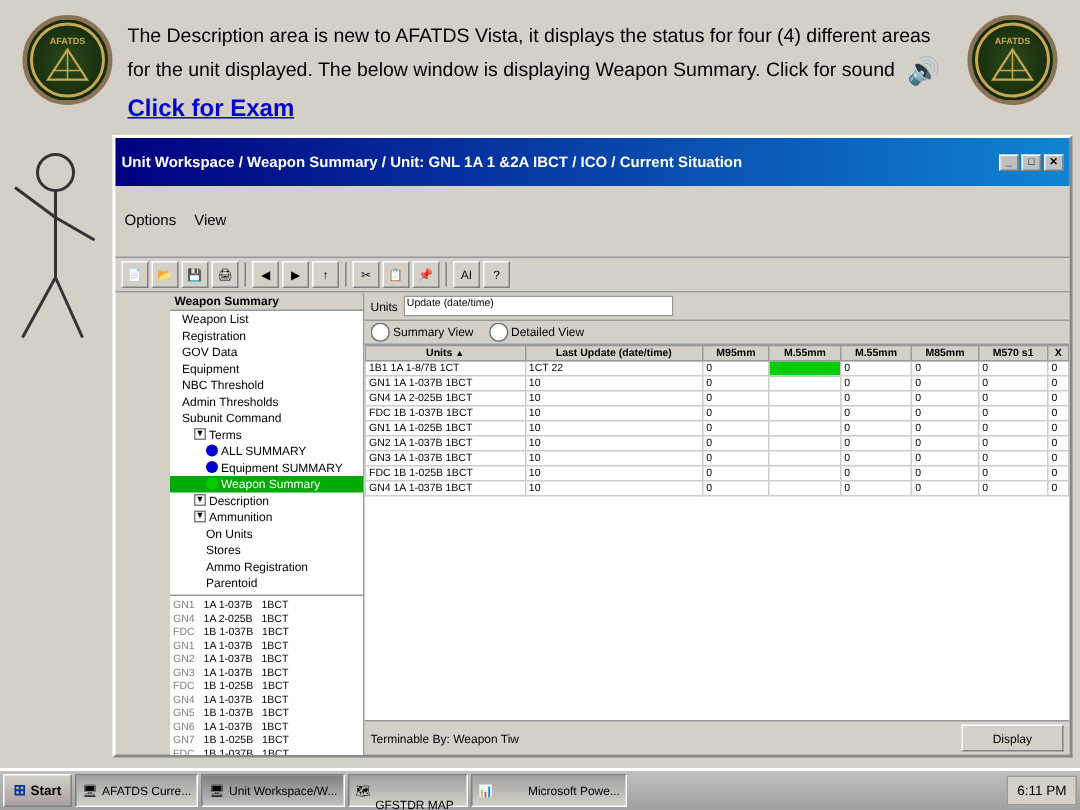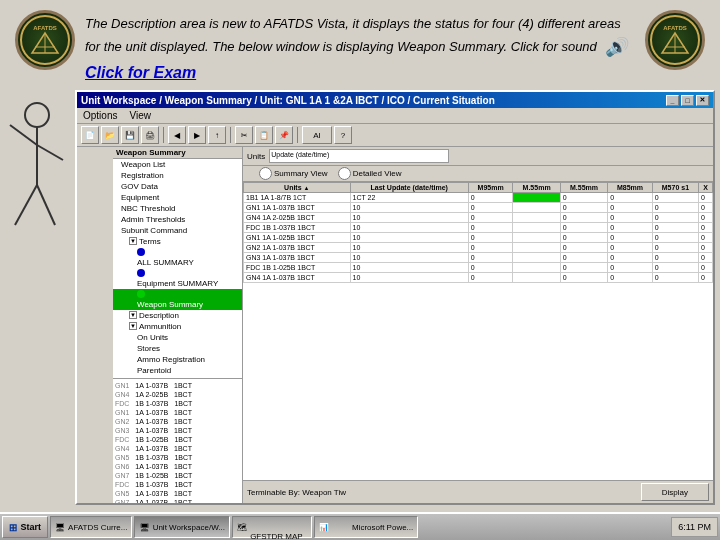--- a/index.html
+++ b/index.html
@@ -46,21 +46,20 @@
       font-weight: bold;
       text-align: center;
     }
 
     .description-text {
       flex: 1;
       font-size: 13px;
       color: #000;
       line-height: 1.5;
       padding-top: 4px;
-      font-style: italic;
     }
 
     .click-for-exam {
       color: #0000cc;
       text-decoration: underline;
       font-size: 16px;
       font-weight: bold;
       cursor: pointer;
     }
 
@@ -95,21 +94,21 @@
 
     .window-titlebar {
       background: linear-gradient(to right, #000080, #1084d0);
       color: white;
       font-size: 10px;
       font-weight: bold;
       padding: 2px 4px;
       display: flex;
       align-items: center;
       justify-content: space-between;
-      height: 16px;
+      height: 32px;
     }
 
     .titlebar-title {
       font-size: 10px;
       color: white;
     }
 
     .titlebar-buttons {
       display: flex;
       gap: 2px;
@@ -127,21 +126,21 @@
       justify-content: center;
       cursor: pointer;
       color: #000;
       font-weight: bold;
     }
 
     .menu-bar {
       background: #d4d0c8;
       display: flex;
       gap: 8px;
-      padding: 2px 4px;
+      padding: 18px 4px;
       font-size: 10px;
       border-bottom: 1px solid #999;
     }
 
     .menu-item {
       cursor: pointer;
       padding: 0 2px;
     }
 
     .toolbar {
@@ -208,21 +207,21 @@
       white-space: nowrap;
     }
 
     .tree-item.highlighted {
       background: #00aa00;
       color: white;
     }
 
     .tree-indent-1 { padding-left: 8px; }
     .tree-indent-2 { padding-left: 16px; }
-    .tree-indent-3 { padding-left: 24px; flex-direction: column; }
+    .tree-indent-3 { padding-left: 24px; }
 
     .tree-expand {
       width: 8px;
       height: 8px;
       border: 1px solid #808080;
       background: white;
       font-size: 6px;
       display: flex;
       align-items: center;
       justify-content: center;
@@ -260,21 +259,21 @@
       padding: 2px 4px;
       font-size: 9px;
       font-weight: bold;
       border-bottom: 1px solid #999;
     }
 
     .view-options {
       display: flex;
       align-items: center;
       gap: 10px;
-      padding: 1px 16px;
+      padding: 1px 4px;
       font-size: 8px;
       background: #d4d0c8;
       border-bottom: 1px solid #999;
     }
 
     .radio-option {
       display: flex;
       align-items: center;
       gap: 2px;
     }
@@ -471,21 +470,21 @@
       <div class="toolbar-btn">🖨</div>
       <div class="toolbar-separator"></div>
       <div class="toolbar-btn">◀</div>
       <div class="toolbar-btn">▶</div>
       <div class="toolbar-btn">↑</div>
       <div class="toolbar-separator"></div>
       <div class="toolbar-btn">✂</div>
       <div class="toolbar-btn">📋</div>
       <div class="toolbar-btn">📌</div>
       <div class="toolbar-separator"></div>
-      <div class="toolbar-btn" style="width:30px;">AI</div>
+      <div class="toolbar-btn" style="width:18px;">AI</div>
       <div class="toolbar-btn">?</div>
     </div>
 
     <div class="window-content">
 
       <div class="tree-panel">
         <div class="tree-panel-title">Weapon Summary</div>
 
         <div class="tree-item tree-indent-1">
           <span>Weapon List</span>

